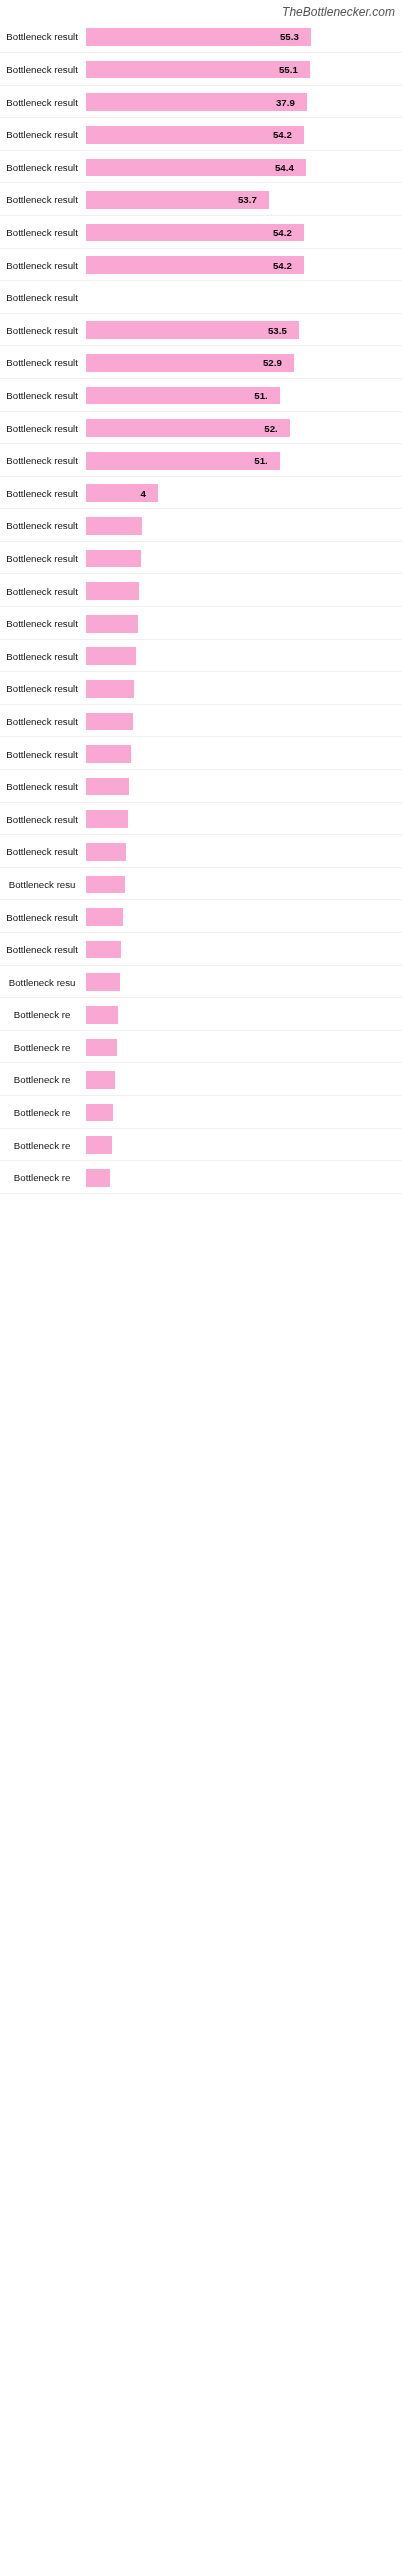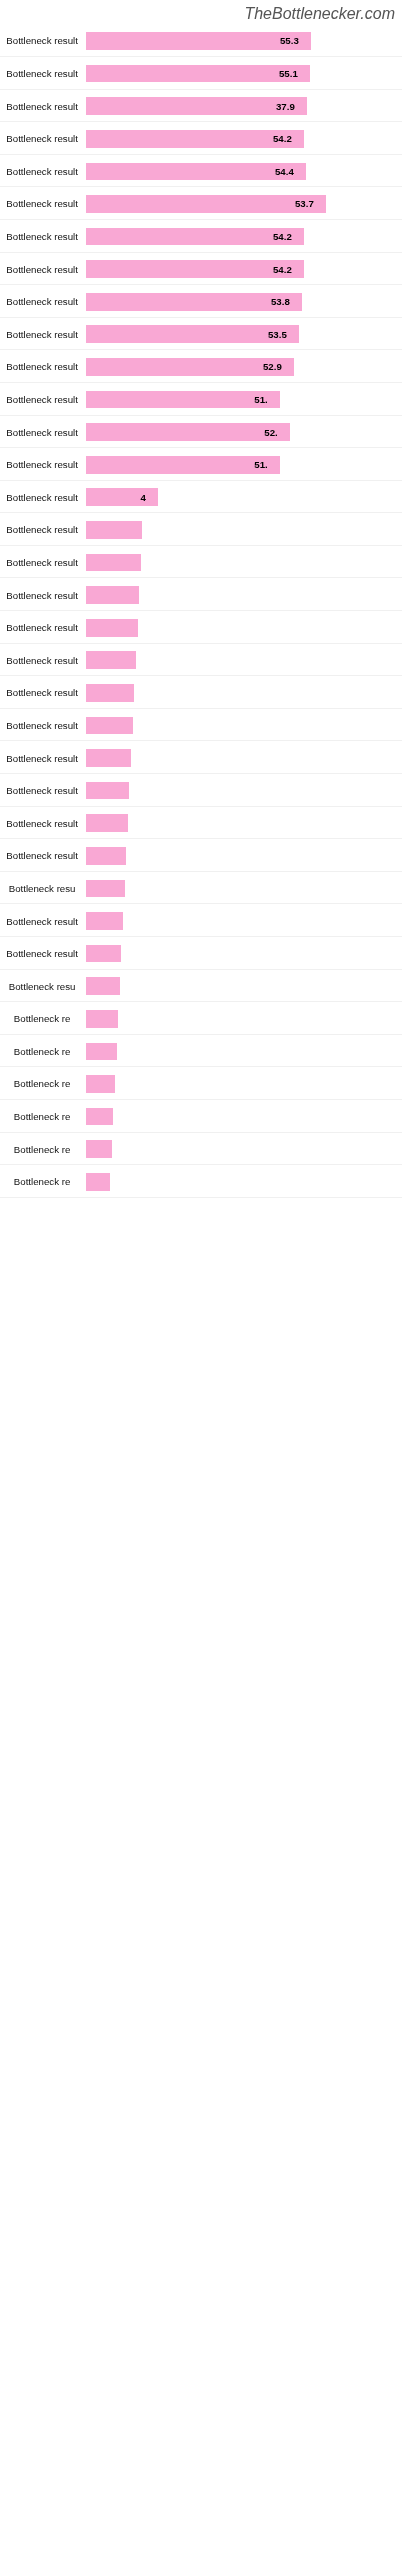--- a/index.html
+++ b/index.html
@@ -11,21 +11,21 @@
     body {
       width: 403px;
       background: #fff;
       font-family: Arial, sans-serif;
       font-size: 10.5px;
     }
 
     .site-title {
       text-align: right;
       padding: 4.8px 8px 3.2px 0;
-      font-size: 16px;
+      font-size: 12px;
       color: #555;
       font-style: italic;
     }
 
     .bar-row {
       display: flex;
       align-items: center;
       margin: 0 0 1.6px 0;
       padding: 3.2px 0 3.2px 1.6px;
       border-bottom: 0.8px solid #f0f0f0;
@@ -109,21 +109,21 @@
       <span class="bar-label">Bottleneck result</span>
       <div class="bar-container">
         <div class="bar" style="width: 220px; text-align: right;">
           <span class="bar-value-inside">54.4</span>
         </div>
       </div>
     </div>
     <div class="bar-row">
       <span class="bar-label">Bottleneck result</span>
       <div class="bar-container">
-        <div class="bar" style="width: 240px;">
+        <div class="bar" style="width: 183px;">
           <span class="bar-value-inside">53.7</span>
         </div>
       </div>
     </div>
     <div class="bar-row">
       <span class="bar-label">Bottleneck result</span>
       <div class="bar-container">
         <div class="bar" style="width: 218px;">
           <span class="bar-value-inside">54.2</span>
         </div>
@@ -132,25 +132,20 @@
     <div class="bar-row">
       <span class="bar-label">Bottleneck result</span>
       <div class="bar-container">
         <div class="bar" style="width: 218px;">
           <span class="bar-value-inside">54.2</span>
         </div>
       </div>
     </div>
     <div class="bar-row">
       <span class="bar-label">Bottleneck result</span>
-      <div class="bar-container">
-        <div class="bar" style="width: 216px;">
-          <span class="bar-value-inside">53.8</span>
-        </div>
-      </div>
     </div>
     <div class="bar-row">
       <span class="bar-label">Bottleneck result</span>
       <div class="bar-container">
         <div class="bar" style="width: 213px; justify-content: flex-end;">
           <span class="bar-value-inside">53.5</span>
         </div>
       </div>
     </div>
     <div class="bar-row">

